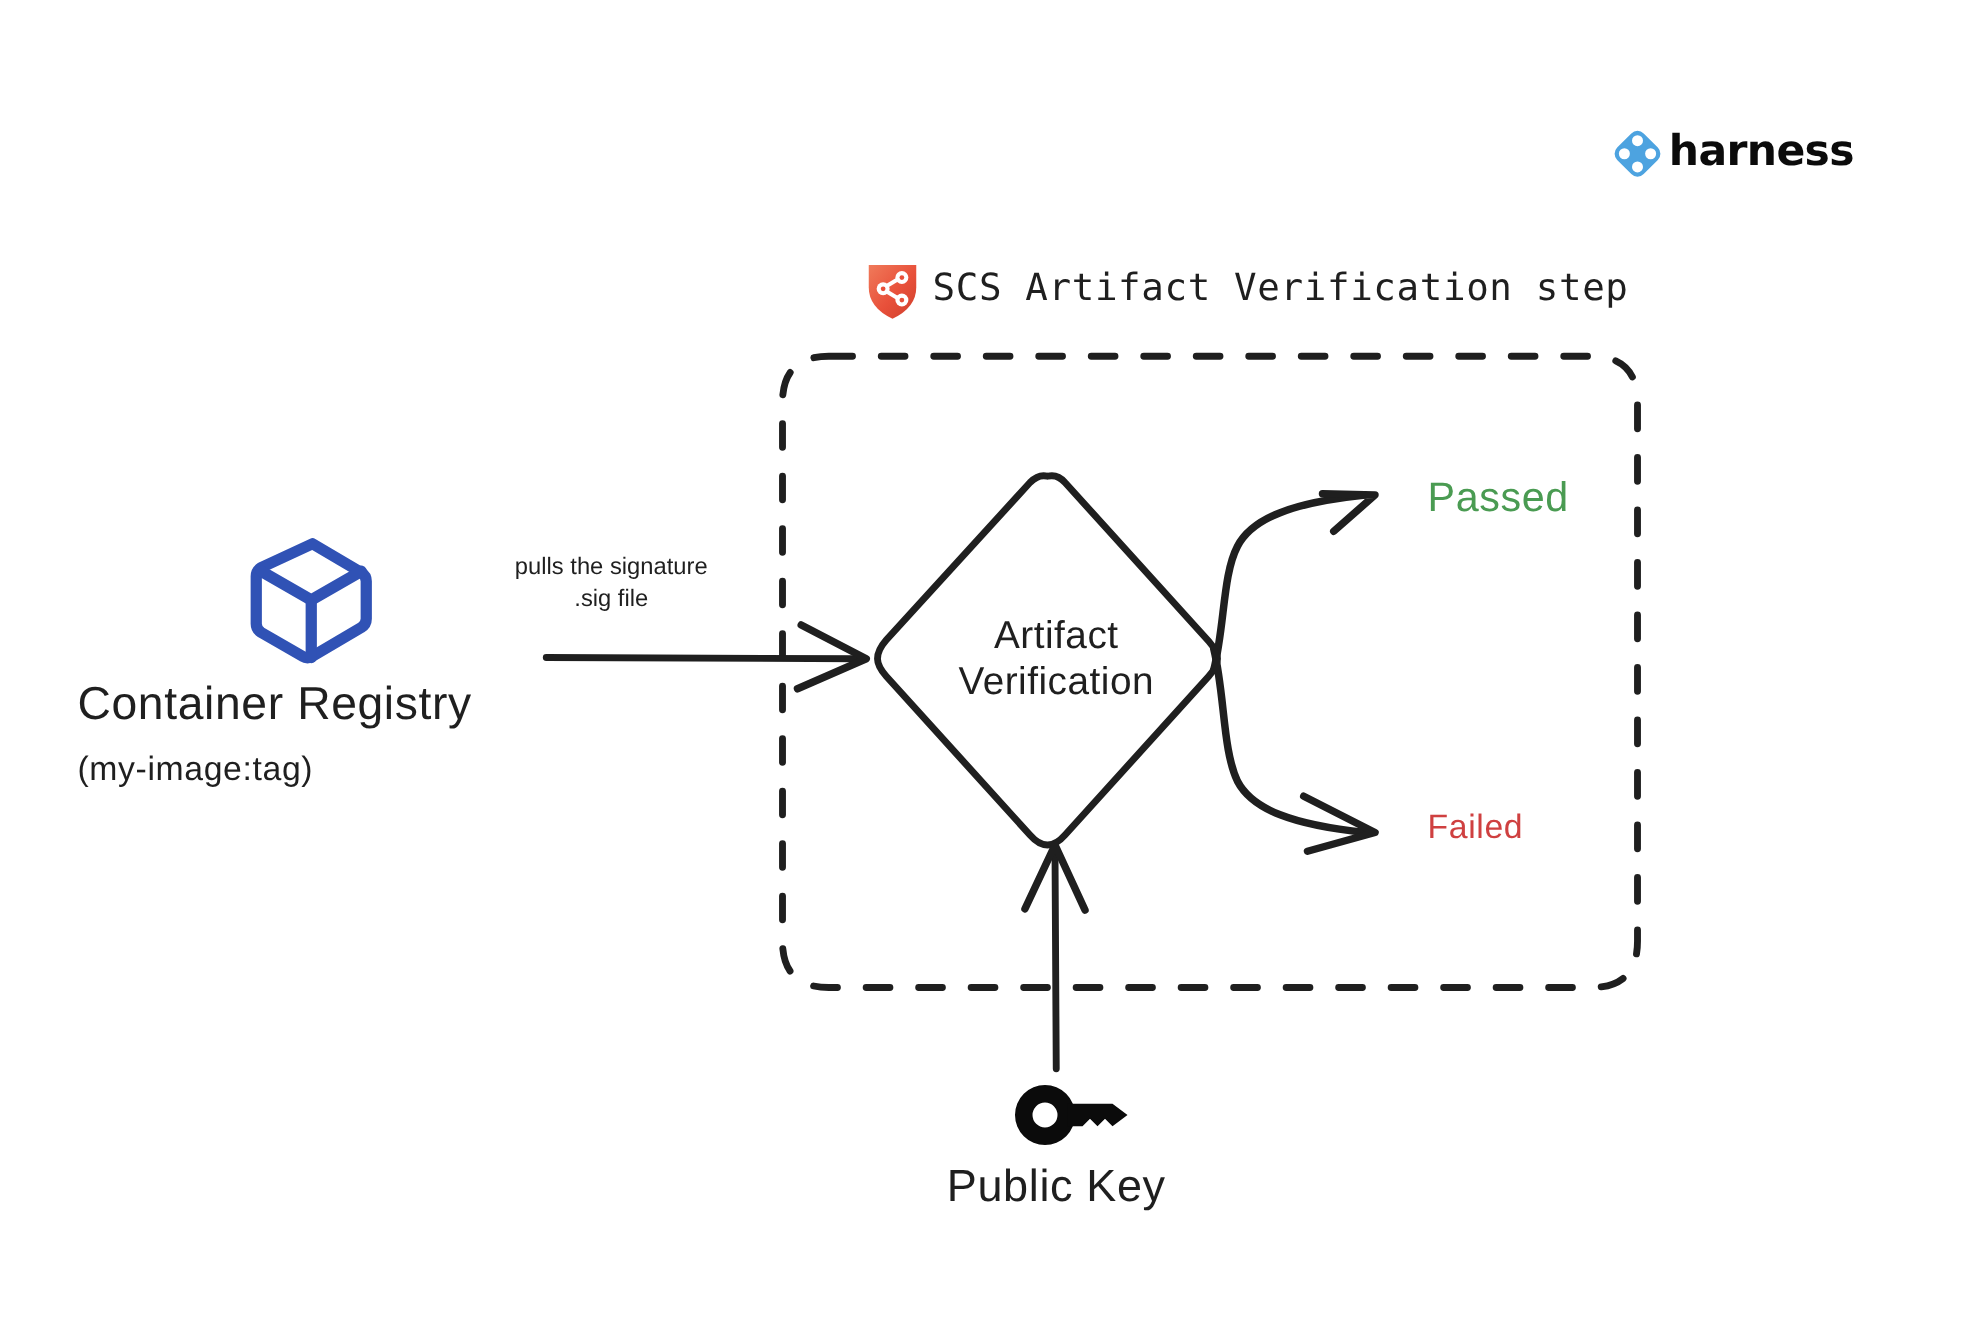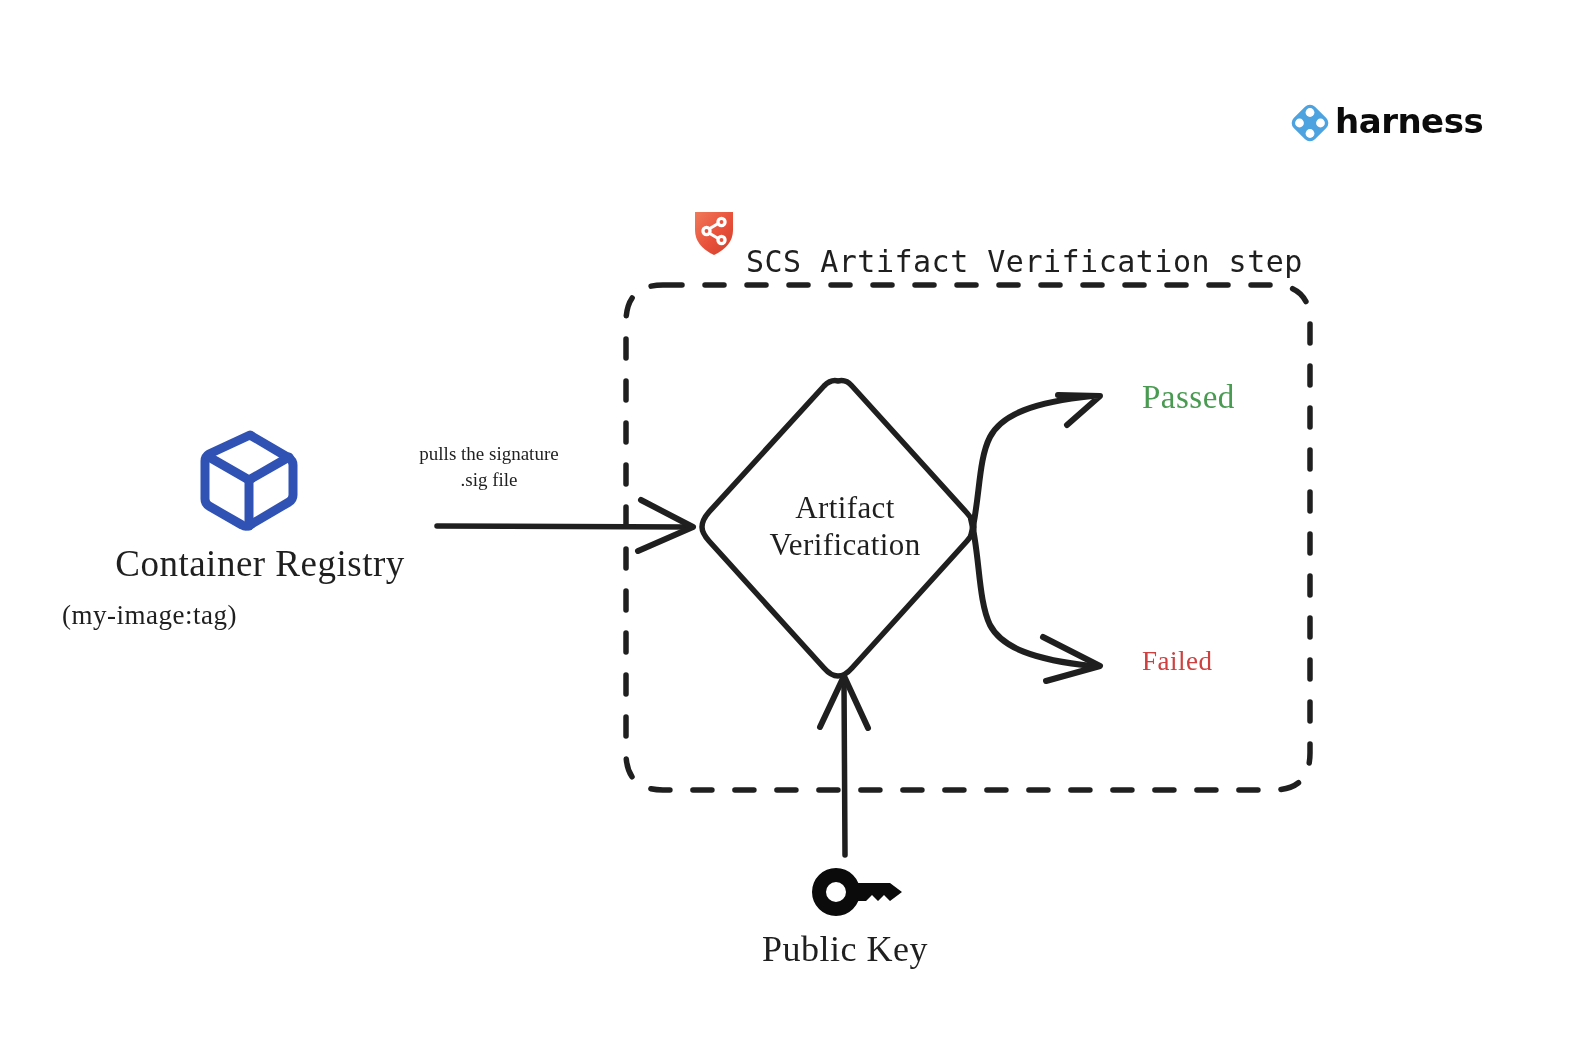--- a/index.html
+++ b/index.html
@@ -22,21 +22,21 @@
     left: 0;
     top: 0;
     width: 1576px;
     height: 1062px;
     pointer-events: none;
   }
   .txt {
     position: absolute;
     white-space: pre;
     color: #1f1f1f;
-    font-family: Liberation Serif, serif;
+    font-family: Liberation Sans, sans-serif;
   }
 
   
   #harness-logo {
     position: absolute;
     left: 1291px;
     top: 102px;
     display: flex;
     align-items: center;
     gap: 6px;
@@ -51,36 +51,33 @@
   }
 
   
   #step-title-row {
     position: absolute;
     left: 690px;
     top: 208px;
     display: flex;
     align-items: center;
     gap: 16px;
-    margin-top: 31px;
   }
   #step-title-text {
     font-size: 30px;
     letter-spacing: 0.5px;
     color: #1f1f1f;
     line-height: 1;
   }
   #registry-title {
     left: 62px;
     top: 542px;
     width: 372px;
-    text-align: center;
     font-size: 37px;
     letter-spacing: 0.5px;
-    margin-left: 12px;
   }
   #registry-subtitle {
     left: 62px;
     top: 600px;
     width: 372px;
     text-align: left;
     font-size: 27px;
     letter-spacing: 0.5px;
   }
 

